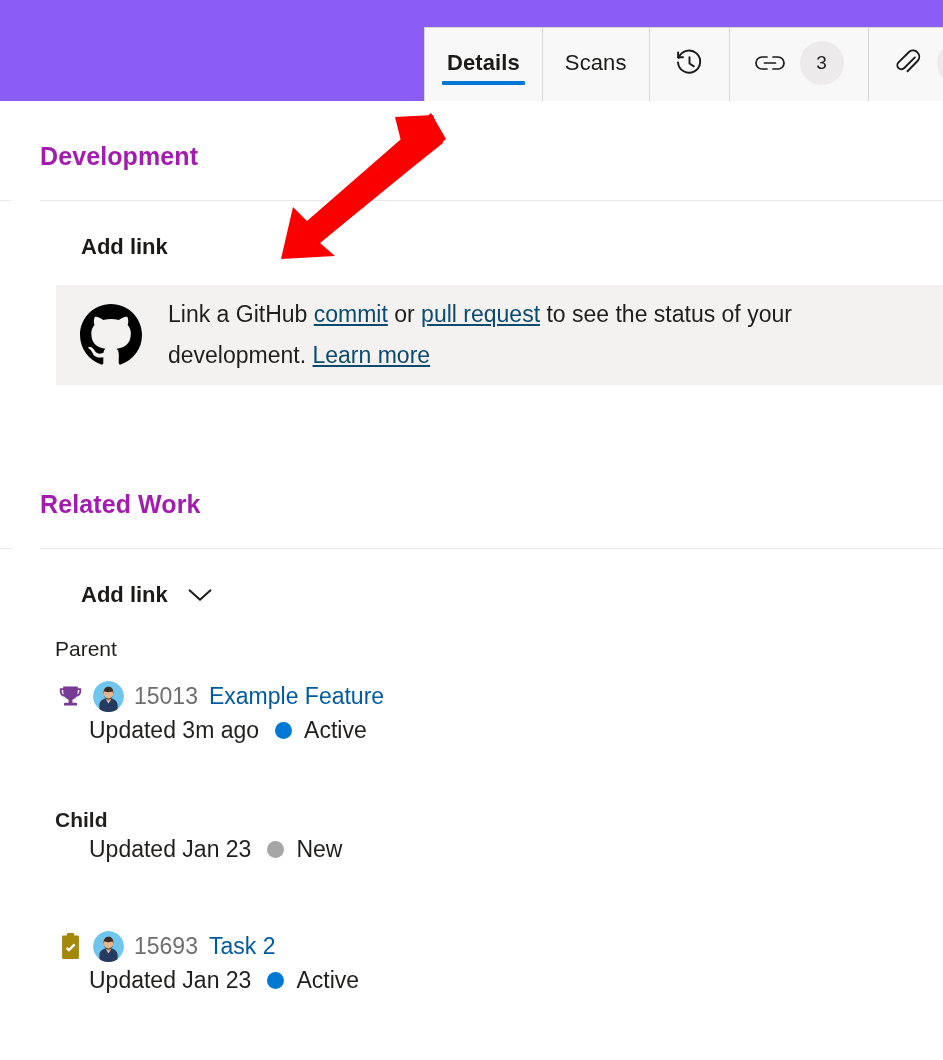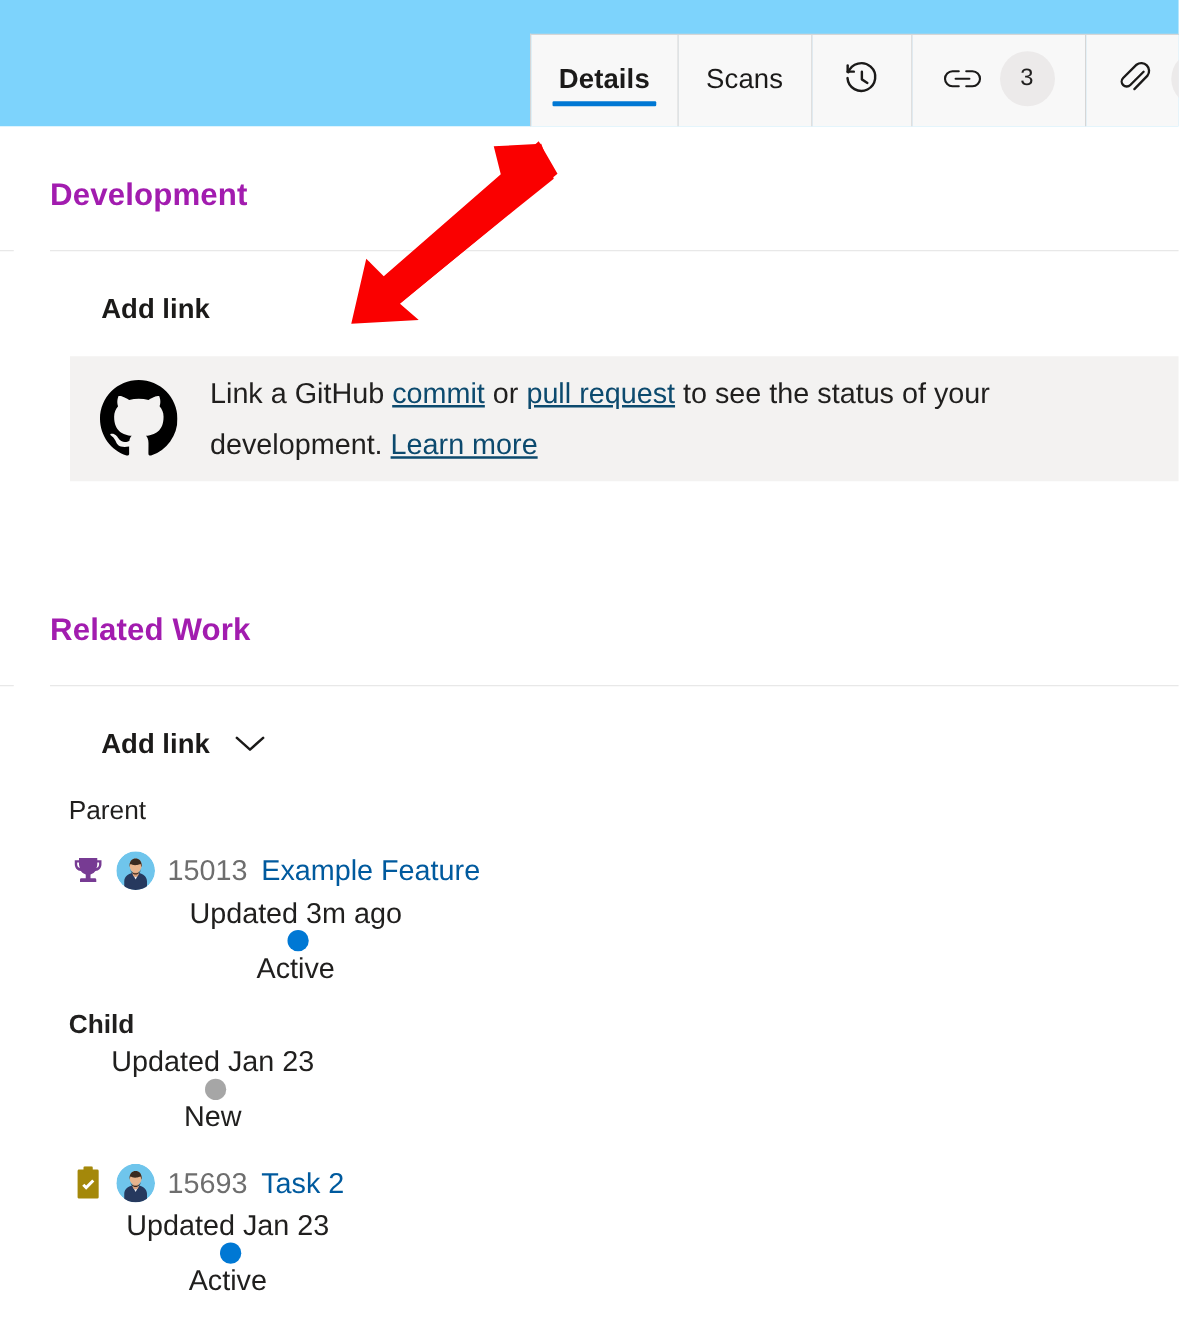--- a/index.html
+++ b/index.html
@@ -15,21 +15,21 @@
     overflow: hidden;
     position: relative;
   }
 
   
   .header {
     position: absolute;
     left: 0; top: 0;
     width: 943px;
     height: 101px;
-    background: #7dd3fc;
+    background: #8b5cf6;
     box-sizing: border-box;
   }
   .tabstrip {
     position: absolute;
     left: 424px;
     top: 27px;
     height: 74px;
     display: flex;
     align-items: stretch;
     border-left: 1px solid #d6d6d6;
@@ -197,21 +197,20 @@
     color: #005a9e;
     cursor: pointer;
   }
   .rel-row2 {
     display: flex;
     align-items: center;
     margin-top: 4px;
     margin-left: 34px;
     font-size: 23px;
     color: #201f1e;
-    flex-direction: column;
   }
   .state-dot {
     width: 17px; height: 17px; border-radius: 50%;
     margin-left: 16px; margin-right: 12px;
     flex: 0 0 17px;
   }
 
   
   #annotation-arrow {
     position: absolute;

